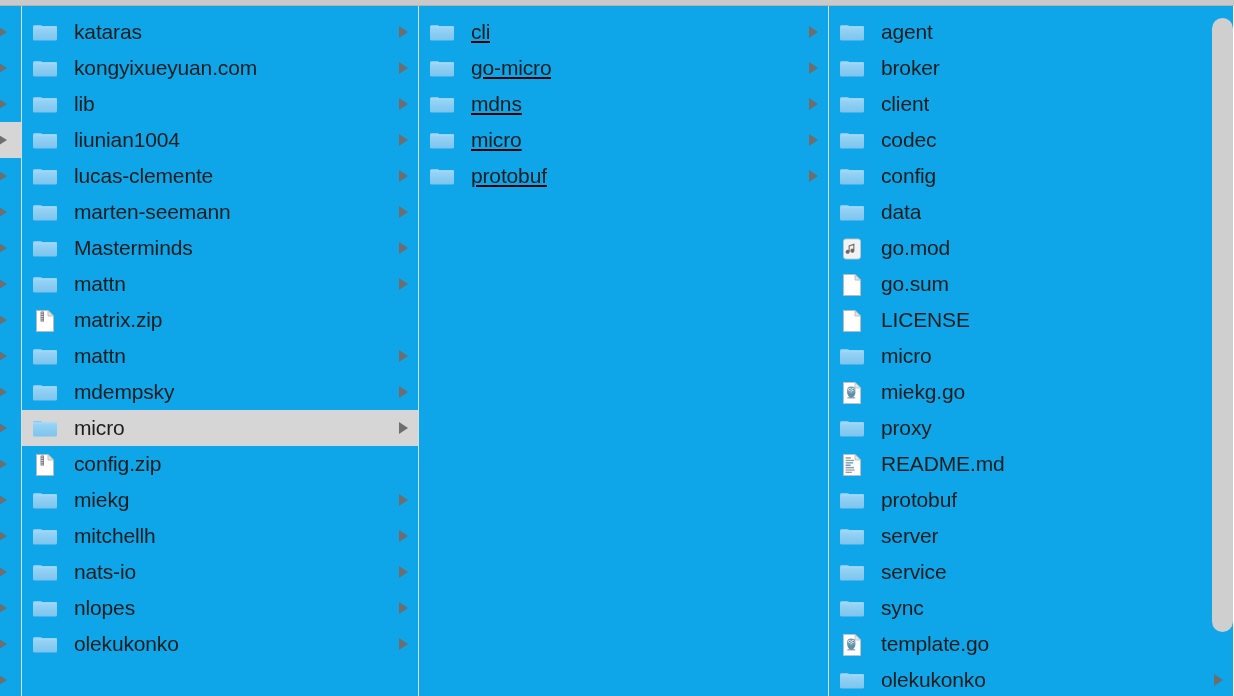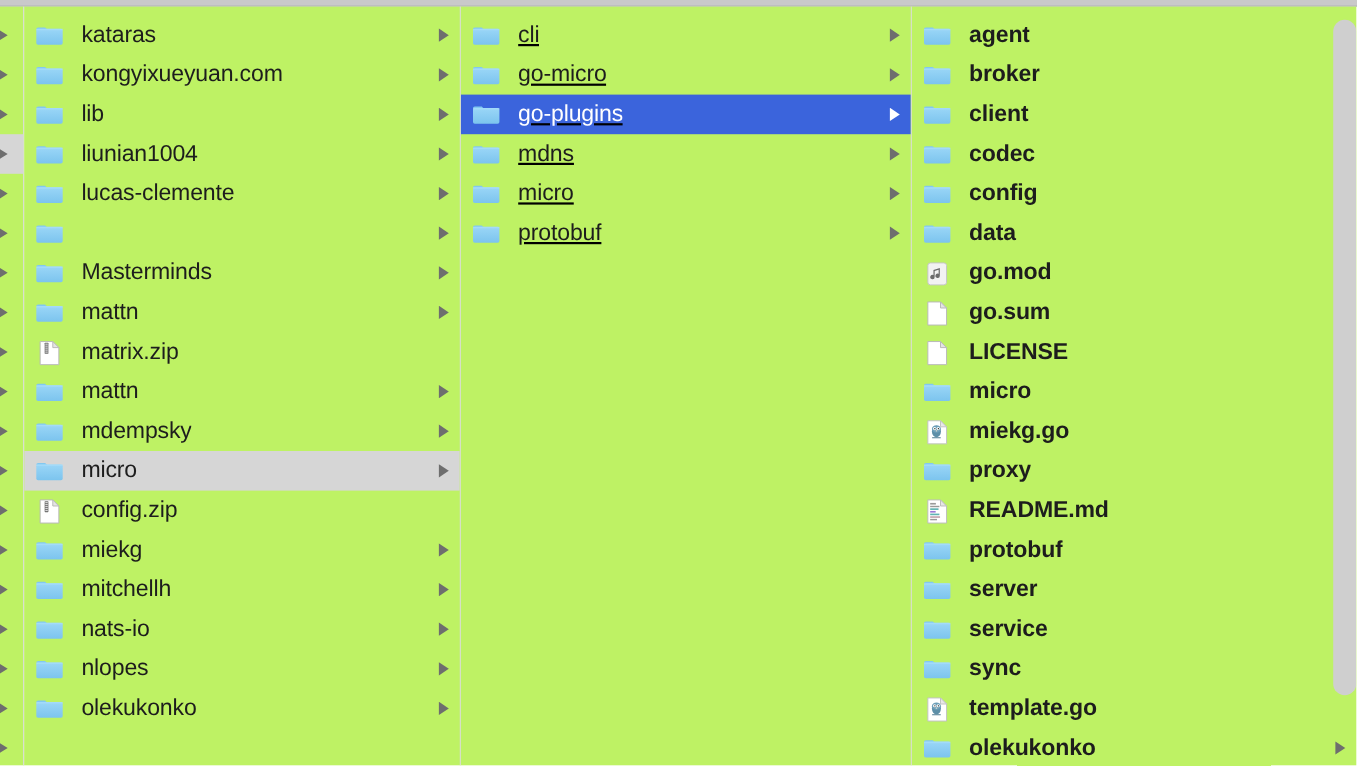--- a/index.html
+++ b/index.html
@@ -30,28 +30,28 @@
     flex-direction: row;
     align-items: stretch;
     min-height: 0;
     position: relative;
   }
 
   
   .col {
     position: relative;
     height: 100%;
-    background: #bef264;
+    background: #0ea5e9;
     border-right: 1px solid #dcdcdc;
     overflow: hidden;
   }
   .col.sliver { width: 22px; flex: 0 0 22px; }
   .col.c1 { width: 397px; flex: 0 0 397px; }
   .col.c2 { width: 410px; flex: 0 0 410px; text-decoration: underline; }
-  .col.c3 { width: 404px; flex: 0 0 404px; border-right: none; font-weight: bold; }
+  .col.c3 { width: 404px; flex: 0 0 404px; border-right: none; }
 
   .rows { position: relative; padding-top: 8px; }
 
   .row {
     height: 36px;
     display: flex;
     align-items: center;
     padding-left: 10px;
     padding-right: 8px;
     position: relative;
@@ -271,20 +271,21 @@
         <linearGradient id="fg" x1="0" y1="0" x2="0" y2="1">
           <stop offset="0" stop-color="#9ad6f7"></stop>
                     <stop offset="1" stop-color="#7cc4ee"></stop>
         </linearGradient>
       </defs>
       <path d="M1 5.5 a1.6 1.6 0 0 1 1.6-1.6 H9 l1.9 1.9 H2.6 Z" fill="#82c8f0"></path>
       <rect x="1" y="5.2" width="24" height="14.4" rx="1.6" fill="url(#fg)"></rect>
       <rect x="1" y="5.2" width="24" height="1.4" fill="#a7dcf9" opacity="0.75"></rect>
     </svg>
             </span>
+            <span class="label">marten-seemann</span>
             <span class="chev"></span>
           </div>
           <div class="row">
             <span class="icon">
               <svg viewBox="0 0 26 24">
       <defs>
         <linearGradient id="fg" x1="0" y1="0" x2="0" y2="1">
           <stop offset="0" stop-color="#9ad6f7"></stop>
                     <stop offset="1" stop-color="#7cc4ee"></stop>
         </linearGradient>
@@ -509,37 +510,20 @@
           <stop offset="0" stop-color="#9ad6f7"></stop>
                     <stop offset="1" stop-color="#7cc4ee"></stop>
         </linearGradient>
       </defs>
       <path d="M1 5.5 a1.6 1.6 0 0 1 1.6-1.6 H9 l1.9 1.9 H2.6 Z" fill="#82c8f0"></path>
       <rect x="1" y="5.2" width="24" height="14.4" rx="1.6" fill="url(#fg)"></rect>
       <rect x="1" y="5.2" width="24" height="1.4" fill="#a7dcf9" opacity="0.75"></rect>
     </svg>
             </span>
             <span class="label">go-micro</span>
-            <span class="chev"></span>
-          </div>
-          <div class="row selected-blue">
-            <span class="icon">
-              <svg viewBox="0 0 26 24">
-      <defs>
-        <linearGradient id="fg" x1="0" y1="0" x2="0" y2="1">
-          <stop offset="0" stop-color="#9ad6f7"></stop>
-                    <stop offset="1" stop-color="#7cc4ee"></stop>
-        </linearGradient>
-      </defs>
-      <path d="M1 5.5 a1.6 1.6 0 0 1 1.6-1.6 H9 l1.9 1.9 H2.6 Z" fill="#82c8f0"></path>
-      <rect x="1" y="5.2" width="24" height="14.4" rx="1.6" fill="url(#fg)"></rect>
-      <rect x="1" y="5.2" width="24" height="1.4" fill="#a7dcf9" opacity="0.75"></rect>
-    </svg>
-            </span>
-            <span class="label">go-plugins</span>
             <span class="chev"></span>
           </div>
           <div class="row">
             <span class="icon">
               <svg viewBox="0 0 26 24">
       <defs>
         <linearGradient id="fg" x1="0" y1="0" x2="0" y2="1">
           <stop offset="0" stop-color="#9ad6f7"></stop>
                     <stop offset="1" stop-color="#7cc4ee"></stop>
         </linearGradient>

